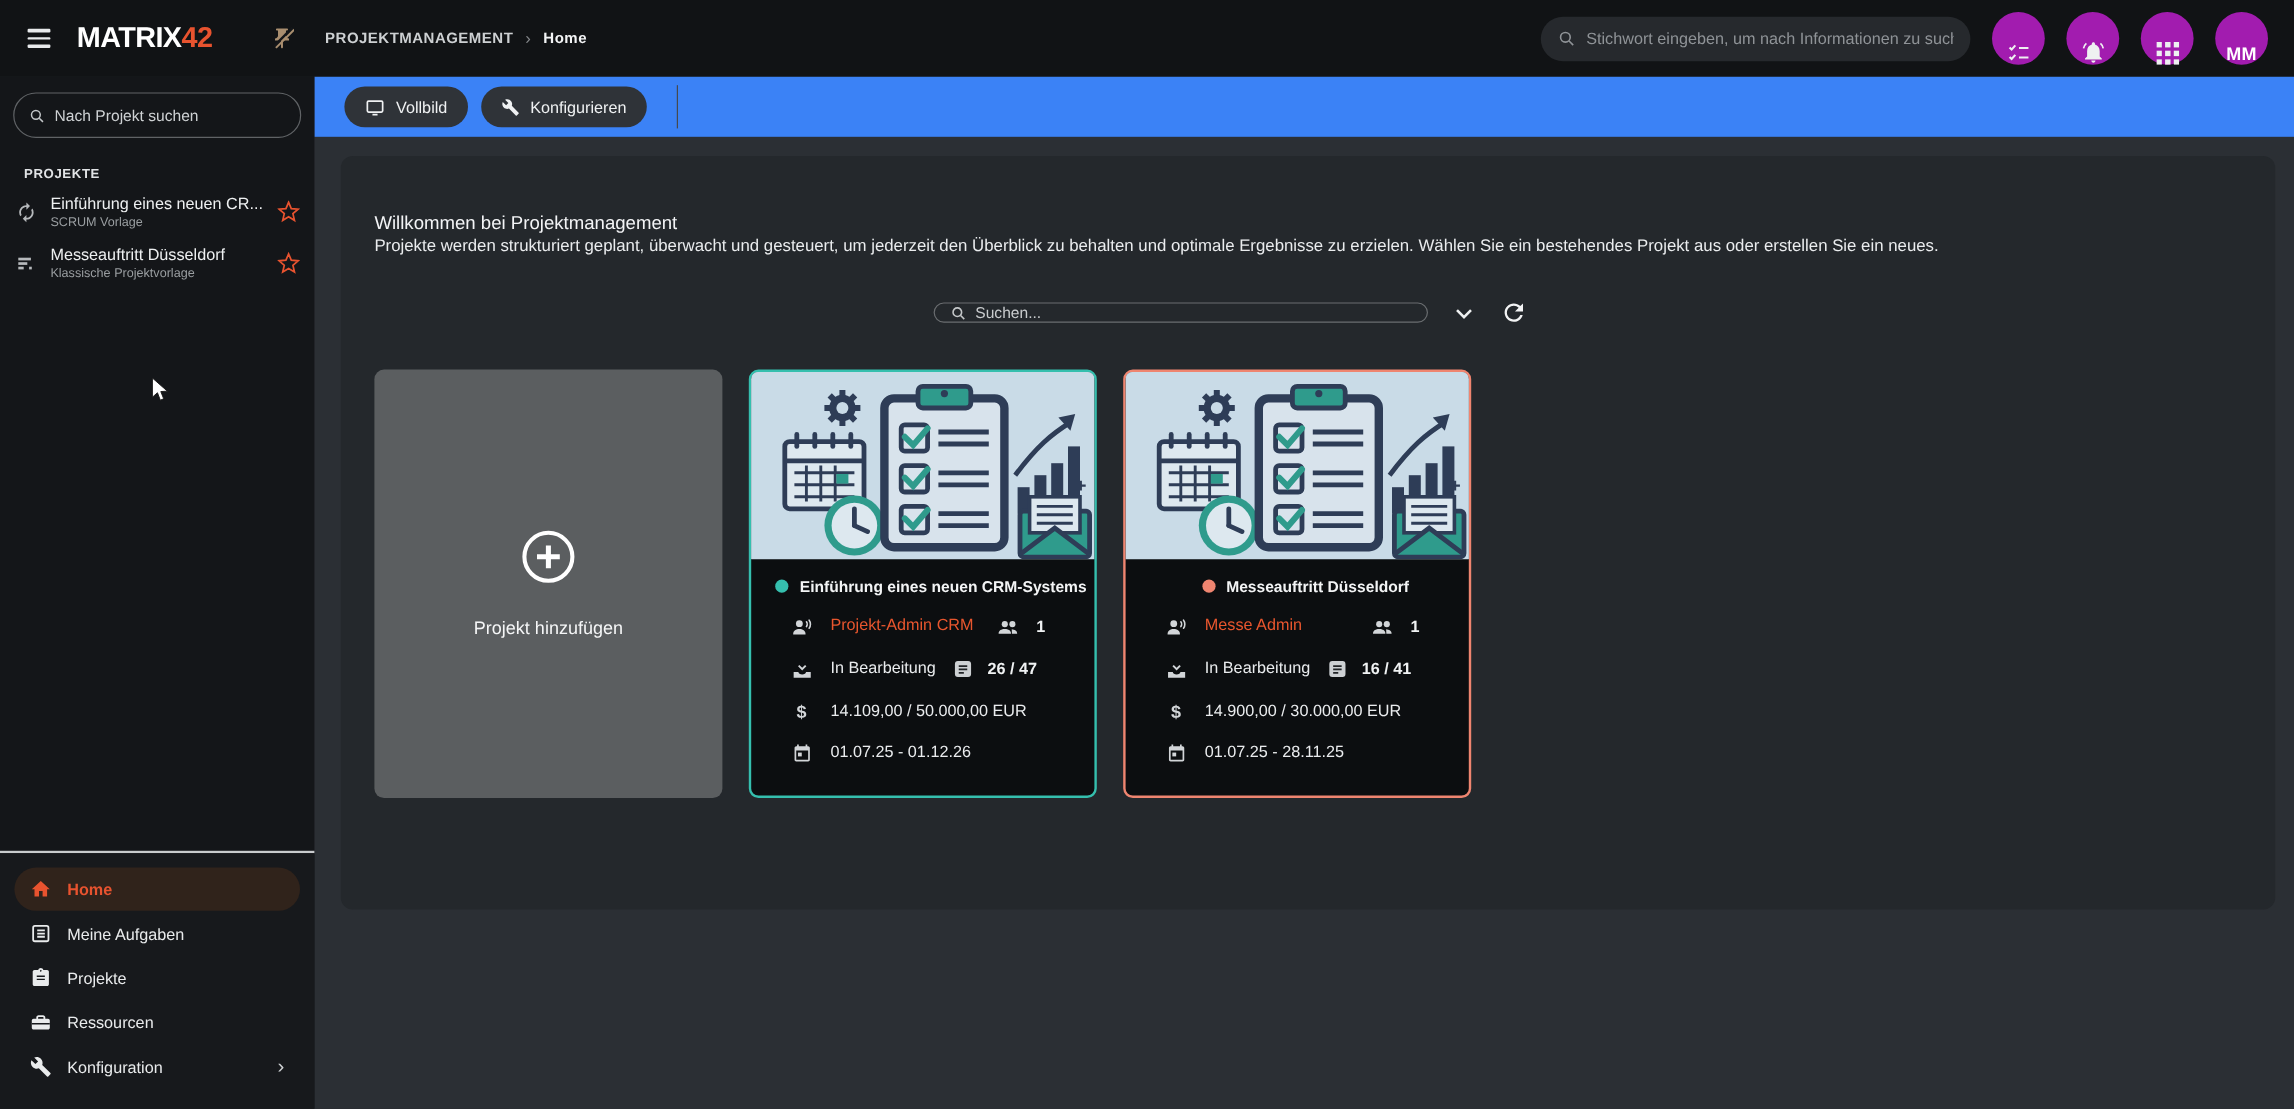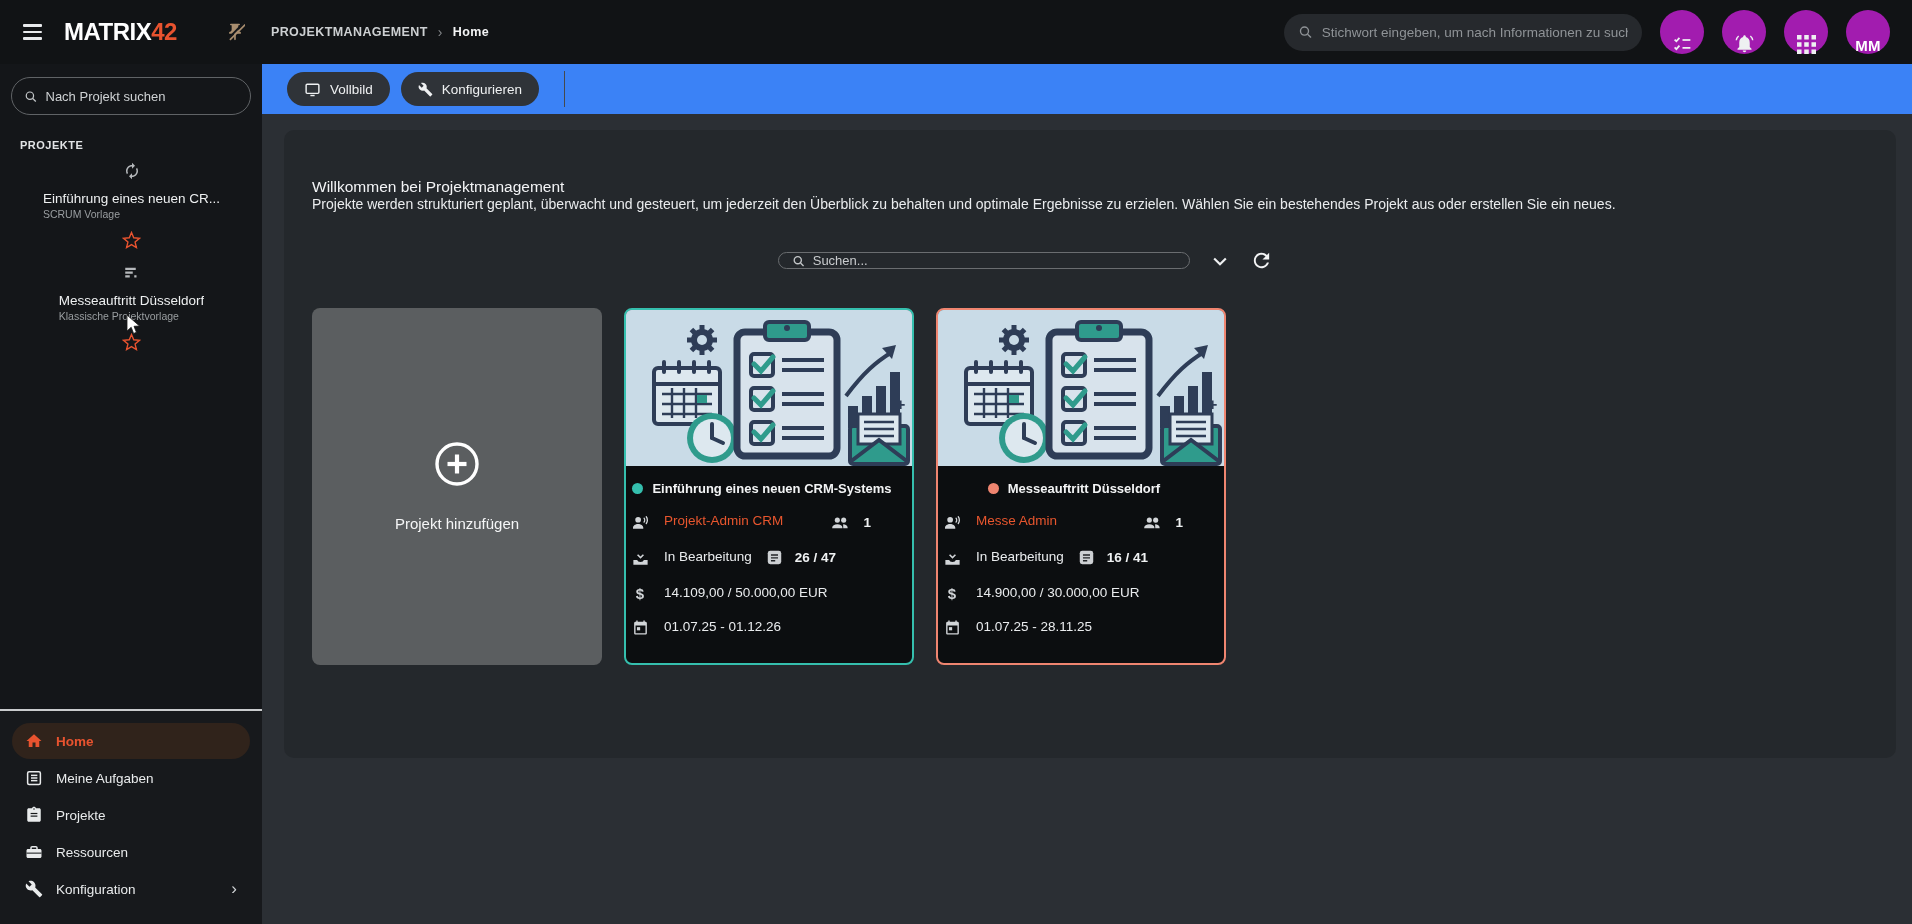--- a/index.html
+++ b/index.html
@@ -40,21 +40,21 @@
   
   .shell { display:flex; height:860px; }
   .sidebar { width:262px; background:#141619; display:flex; flex-direction:column; position:relative; }
   .side-search { margin:13px 11px 6px 11px; height:38px; border:1px solid #606366;
     border-radius:19px; display:flex; align-items:center; padding:0 12px; gap:8px; }
   .side-search input { background:transparent; border:none; outline:none;
     color:#d9dbdd; font-size:13px; width:100%; font-family:inherit; }
   .side-search input::placeholder { color:#cfd2d4; }
   .side-section { margin:18px 0 4px 20px; font-size:11px; font-weight:700;
     color:#e2e4e6; letter-spacing:0.5px; }
-  .proj-item { display:flex; align-items:center; padding:7px 12px 7px 13px; gap:11px; cursor:pointer;flex-direction:column; }
+  .proj-item { display:flex; align-items:center; padding:7px 12px 7px 13px; gap:11px; cursor:pointer; }
   .proj-item .texts { flex:1; min-width:0; }
   .proj-title { font-size:13.5px; color:#eef0f1; white-space:nowrap; overflow:hidden; }
   .proj-sub { font-size:10.5px; color:#9a9ea1; margin-top:2px; }
   .side-flex { flex:1; }
   .side-divider { height:2px; background:#c9cbcd; }
   .side-nav { background:#17191c; padding:12px 12px 16px 12px; }
   .nav-item { height:36px; display:flex; align-items:center; gap:13px;
     padding:0 13px; font-size:13.5px; color:#e9ebec; cursor:pointer; border-radius:18px; margin-bottom:1px; }
   .nav-item.active { background:#30231b; color:#e8532f; font-weight:700; }
   .nav-item .chev { margin-left:auto; color:#cfd2d4; font-size:17px; }
@@ -79,21 +79,21 @@
   .icon-btn { background:none; border:none; cursor:pointer; display:flex; align-items:center; }
   
   .cards { display:flex; gap:22px; margin-top:36px; }
   .card { width:290px; height:357px; border-radius:8px; }
   .add-card { background:#5b5e60; display:flex; flex-direction:column;
     align-items:center; justify-content:center; gap:28px; cursor:pointer; }
   .add-card .label { font-size:15px; color:#f5f6f7; }
   .proj-card { border:2px solid; background:#0c0e10; overflow:hidden;
     display:flex; flex-direction:column; cursor:pointer; }
   .illus { height:156px; background:#c9dbe7; flex:none; }
-  .card-body { flex:1; padding:10px 17px 8px 3px; }
+  .card-body { flex:1; padding:10px 17px 8px 31px; }
   .card-title-row { display:flex; align-items:center; justify-content:center; gap:9px; margin-top:5px; }
   .status-dot { width:11px; height:11px; border-radius:50%; flex:none; }
   .card-title { font-size:13px; font-weight:700; color:#f3f4f5; white-space:nowrap; }
   .card-row { display:flex; align-items:flex-start; margin-top:17px; font-size:13.5px; color:#eaecee; }
   .card-row .ric { width:22px; display:flex; justify-content:center; flex:none; margin-right:13px; }
   .admin-name { color:#e8562e; }
   .right-pair { margin-left:auto; display:flex; align-items:center; gap:13px; padding-right:24px; }
   .inline-pair { display:flex; align-items:center; gap:12px; margin-left:14px; }
   .num { font-weight:700; color:#f0f2f3; }
   .dollar { font-size:15px; font-weight:700; color:#d2d5d8; }

